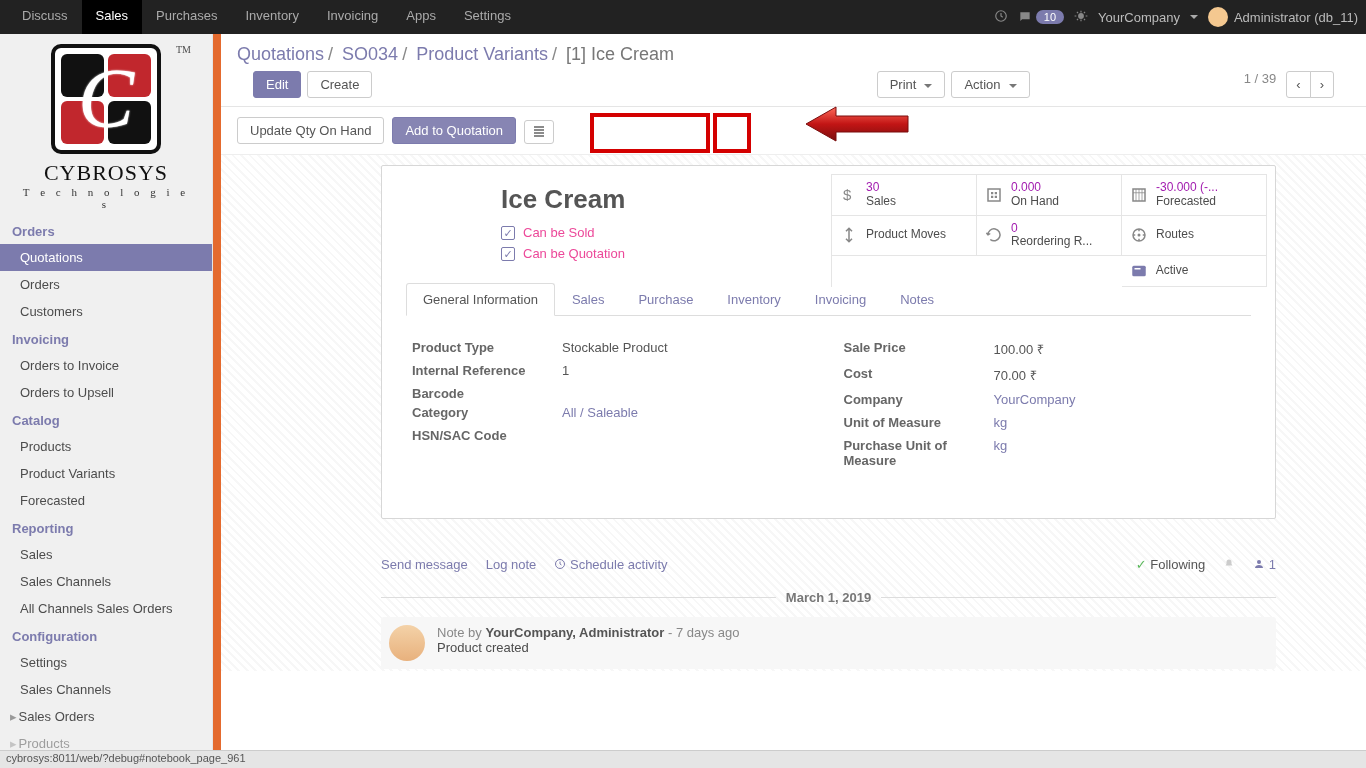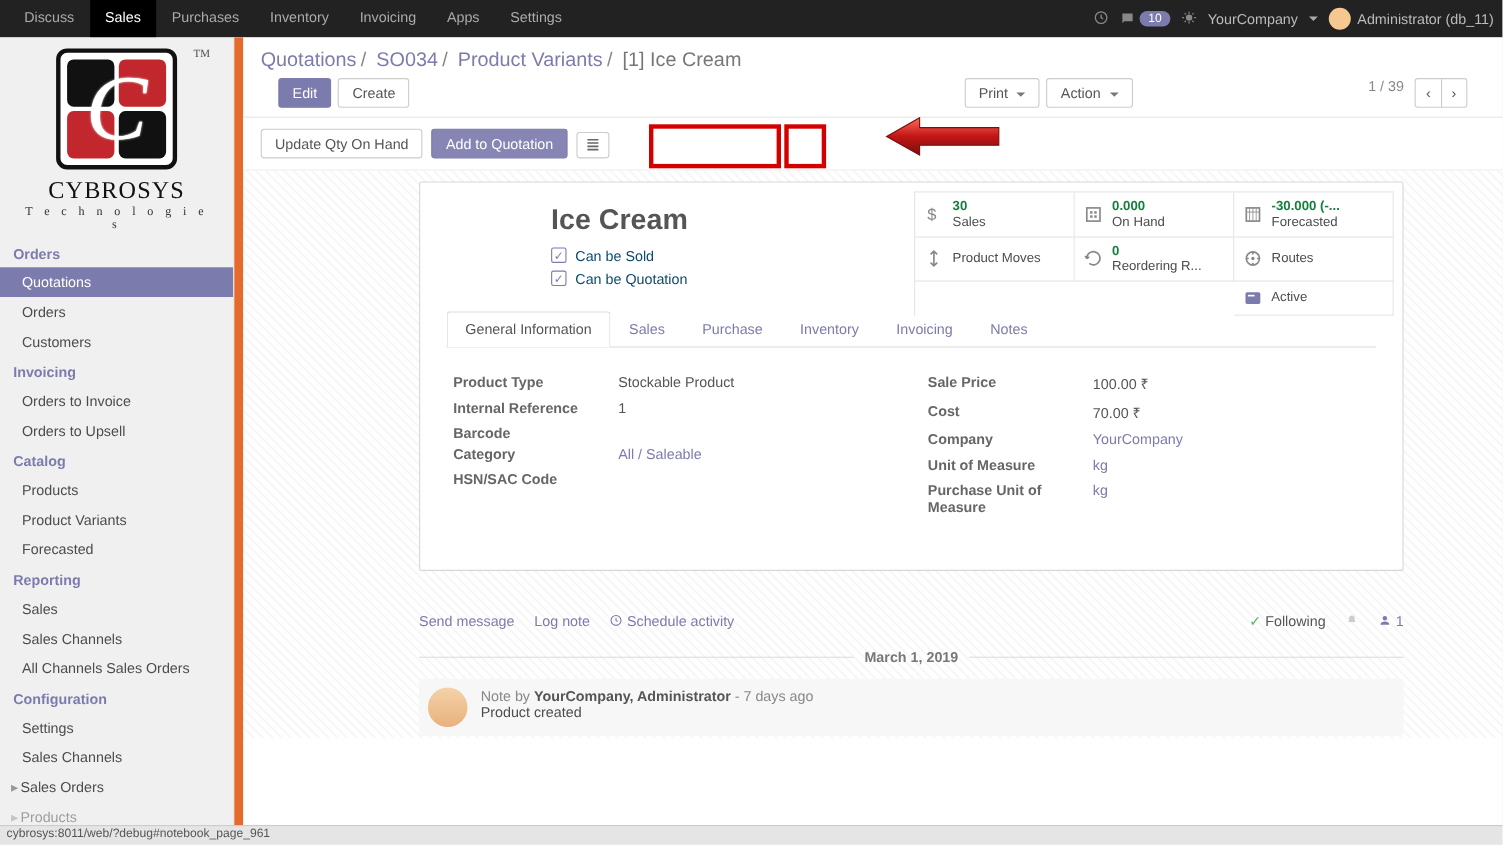--- a/index.html
+++ b/index.html
@@ -58,27 +58,27 @@
   .action-row{border-top:1px solid #e5e5e5;border-bottom:1px solid #eee;padding:10px 16px;display:flex;align-items:flex-end;gap:8px;position:relative;background:#fff}
   .hi-box{position:absolute;border:4px solid #d40000;pointer-events:none}
   .arrow-anno{position:absolute;left:575px;top:-6px;pointer-events:none}
 
   .sheet-wrap{padding:10px 90px 20px 160px}
   .sheet{background:#fff;border:1px solid #d7d7d7;border-radius:2px;position:relative;margin-bottom:0}
   .statbar{display:flex;flex-wrap:wrap;border-left:1px solid #e5e5e5;border-top:1px solid #e5e5e5;position:absolute;top:8px;right:8px;width:436px}
   .statcell{border-right:1px solid #e5e5e5;border-bottom:1px solid #e5e5e5;padding:6px 8px;display:flex;align-items:center;gap:8px;font-size:12px;flex:1 0 33%;min-width:120px}
   .statcell svg{width:18px;height:18px;fill:#888;flex:none}
   .statcell .vals{display:flex;flex-direction:column;line-height:1.15}
-  .statcell .vals .num{font-weight:bold;color:#15803d}
+  .statcell .vals .num{font-weight:normal;color:#a21caf}
   .statcell.right-only{margin-left:auto;flex:0 0 33.4%}
 
   .sheet-inner{padding:18px 24px 26px}
   .title-area{margin-left:95px;max-width:500px}
   .title-area h1{font-size:26px;font-weight:bold;color:#555;margin-bottom:10px}
-  .toggle-line{display:flex;align-items:flex-start;gap:8px;margin:6px 0;color:#0c4a6e}
+  .toggle-line{display:flex;align-items:flex-end;gap:8px;margin:6px 0;color:#ec4899}
   .toggle-line .chk{width:14px;height:14px;border:1px solid #7c7bad;border-radius:2px;display:inline-flex;align-items:center;justify-content:center}
   .toggle-line .chk::after{content:"✓";color:#7c7bad;font-size:11px}
 
   .tabs{display:flex;gap:0;border-bottom:1px solid #ddd;margin-top:22px}
   .tab{padding:8px 16px;color:#7c7bad;border:1px solid transparent;border-bottom:none;cursor:pointer}
   .tab.active{color:#555;border-color:#ddd;background:#fff;border-bottom:1px solid #fff;margin-bottom:-1px;border-radius:3px 3px 0 0}
 
   .tabbody{padding:16px 6px;display:flex;gap:30px}
   .col{flex:1}
   .field{display:flex;margin:8px 0;align-items:flex-start}

